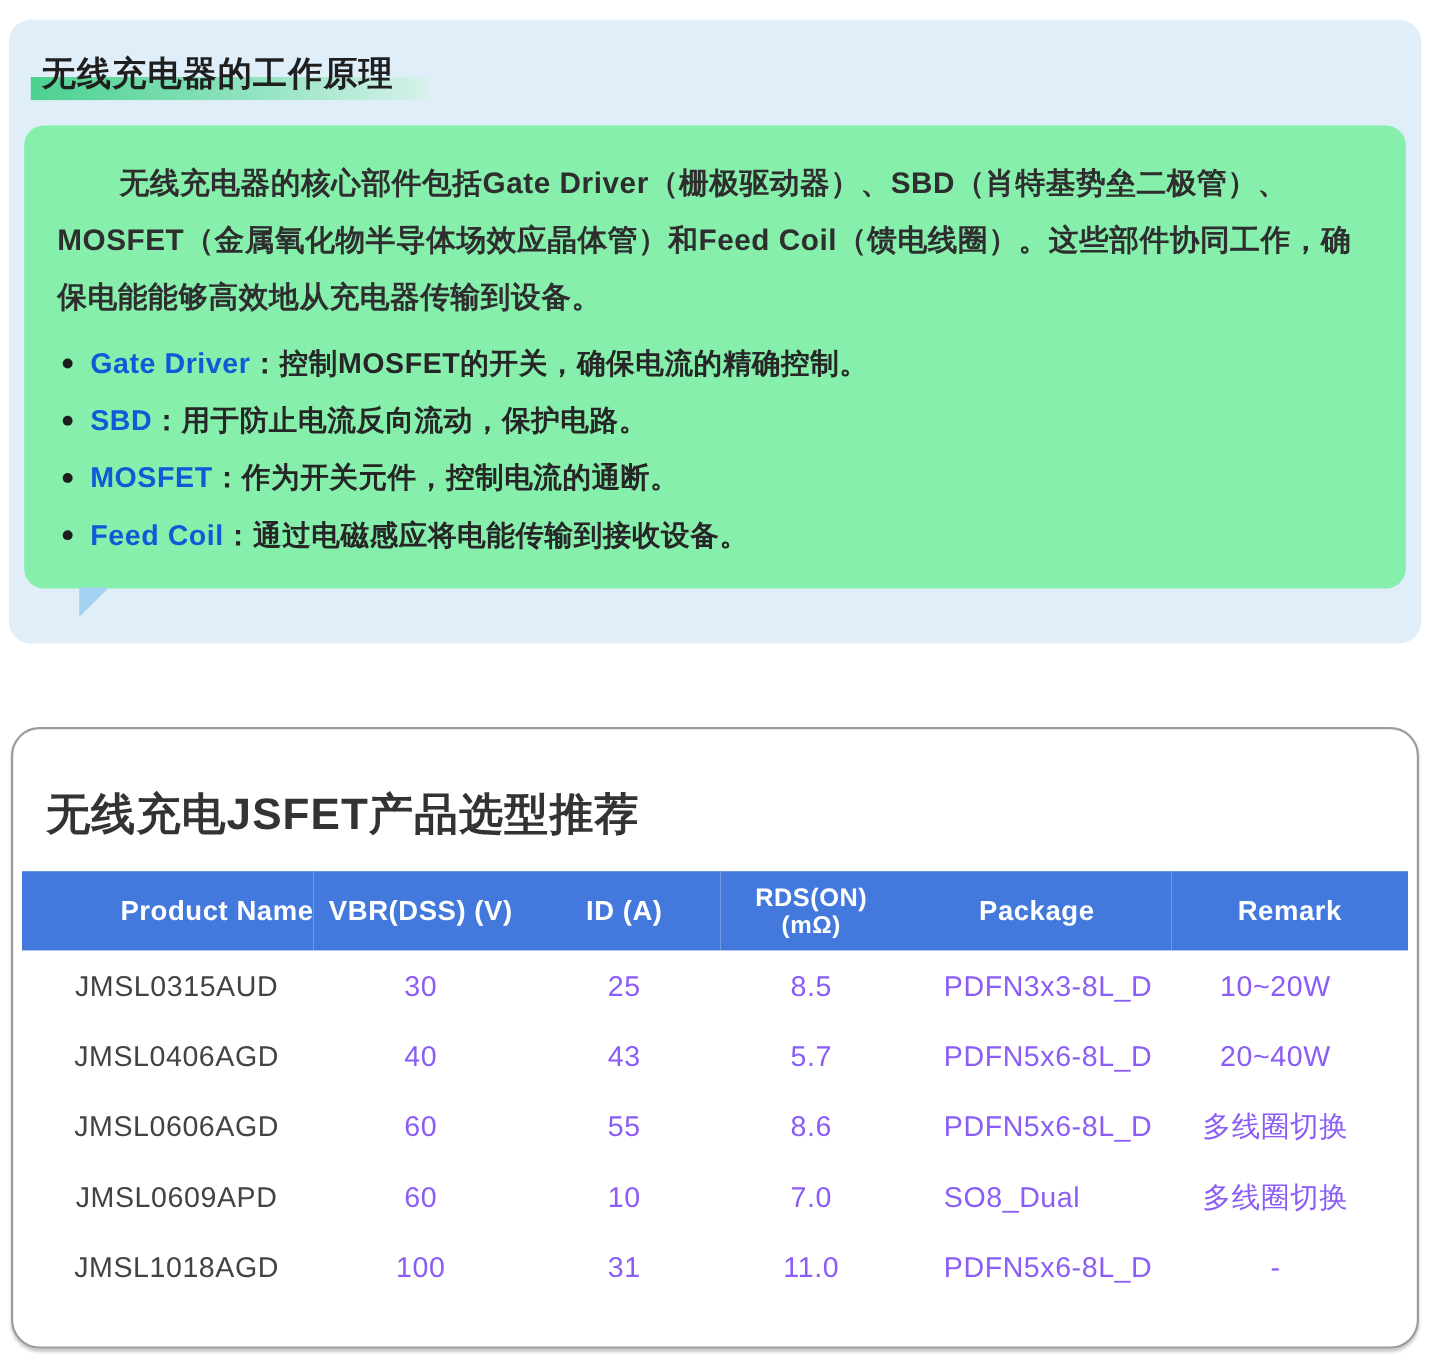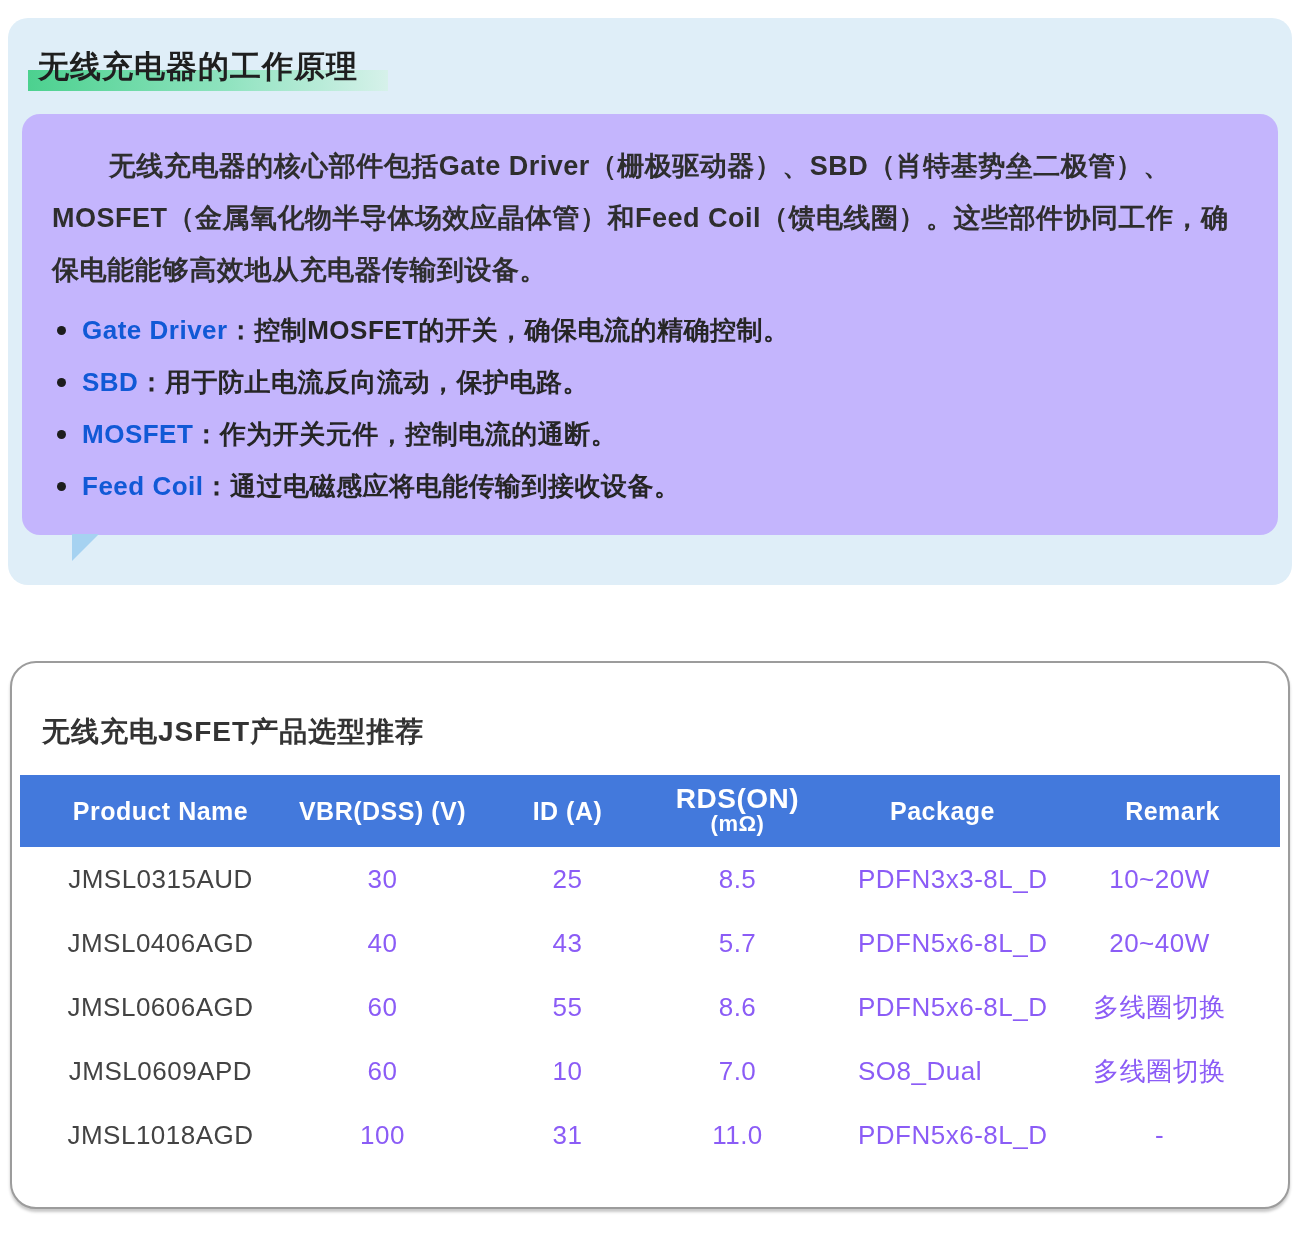--- a/index.html
+++ b/index.html
@@ -29,21 +29,21 @@
   }
   .hero-title .hl {
     position:absolute;
     left:-10px; right:-30px; bottom:-3px;
     height:21px;
     background:linear-gradient(90deg,#4cd18f 0%,#8fe3bf 55%,#d6f1ea 100%);
     z-index:-1;
   }
   .bubble {
     margin:26px 14px 0 14px;
-    background:#c4b5fd;
+    background:#86efac;
     border-radius:18px;
     padding:26px 30px 14px 30px;
   }
   .intro {
     font-size:27px;
     font-weight:bold;
     color:#2e2e2e;
     line-height:52px;
     text-indent:2.1em;
     letter-spacing:0.5px;
@@ -75,21 +75,21 @@
   
   .card {
     margin:76px 10px 0 10px;
     background:#ffffff;
     border:2px solid #9c9c9c;
     border-radius:26px;
     padding:28px 8px 40px 8px;
     box-shadow:0 3px 3px rgba(0,0,0,0.22);
   }
   .card-title {
-    font-size:28px;
+    font-size:40px;
     font-weight:bold;
     color:#333333;
     letter-spacing:1px;
     margin:22px 0 24px 22px;
   }
   table.products {
     width:1260px;
     margin:0 auto;
     border-collapse:collapse;
     table-layout:fixed;
@@ -97,23 +97,23 @@
   table.products thead th {
     background:#4379dc;
     color:#ffffff;
     font-weight:bold;
     font-size:25px;
     height:72px;
     text-align:center;
     vertical-align:middle;
     letter-spacing:0.5px;
   }
-  table.products thead th.c0 { text-align:center; padding-left:16px; }
+  table.products thead th.c0 { text-align:right; padding-left:16px; }
   table.products thead th .sub { display:block; font-size:22px; line-height:24px; }
-  table.products thead th .main2 { display:block; font-size:28px; line-height:26px; }
+  table.products thead th .main2 { display:block; font-size:23px; line-height:26px; }
   table.products td {
     height:64px;
     font-size:26px;
     color:#8b5cf6;
     text-align:center;
     vertical-align:middle;
     letter-spacing:0.5px;
   }
   table.products td.c0 { text-align:center; padding-left:16px; color:#434343; }
   table.products td.c4 { text-align:left; padding-left:38px; }

